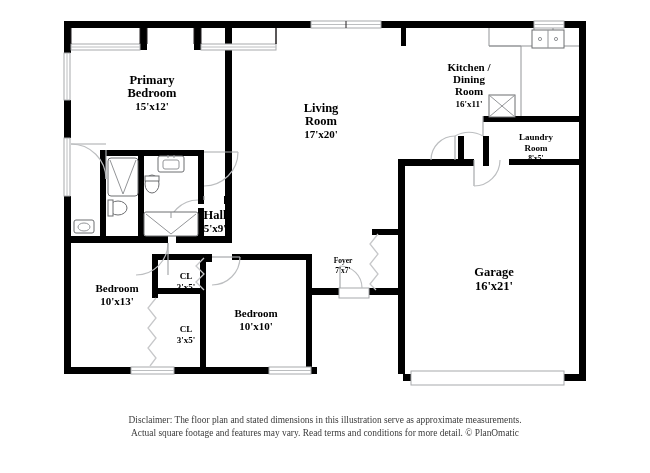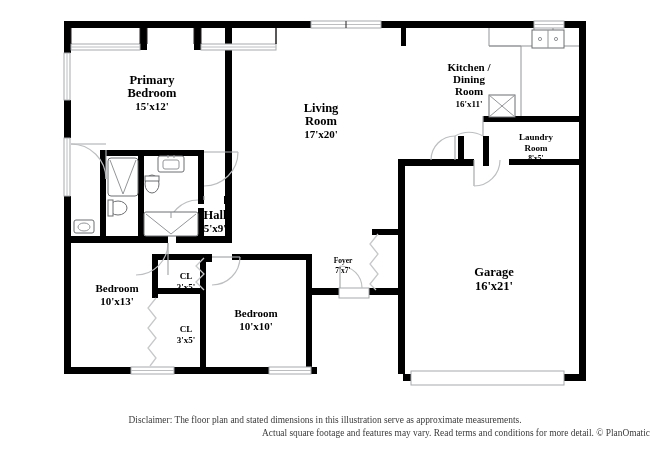--- a/index.html
+++ b/index.html
@@ -40,21 +40,21 @@
     left:0;
     top:414px;
     width:650px;
     text-align:center;
     font-family:"Liberation Serif", serif;
     font-size:9.4px;
     line-height:13px;
     color:#3b3b3b;
   }
   .disclaimer .line1{display:block;}
-  .disclaimer .line2{display:block;text-align:right;}
+  .disclaimer .line2{display:block;}
 </style>
 </head>
 <body>
 
 <div id="plan">
 <svg width="650" height="473" viewBox="0 0 650 473" xmlns="http://www.w3.org/2000/svg">
 
   <rect x="0" y="0" width="650" height="473" fill="#ffffff"></rect>
 
   <g>

